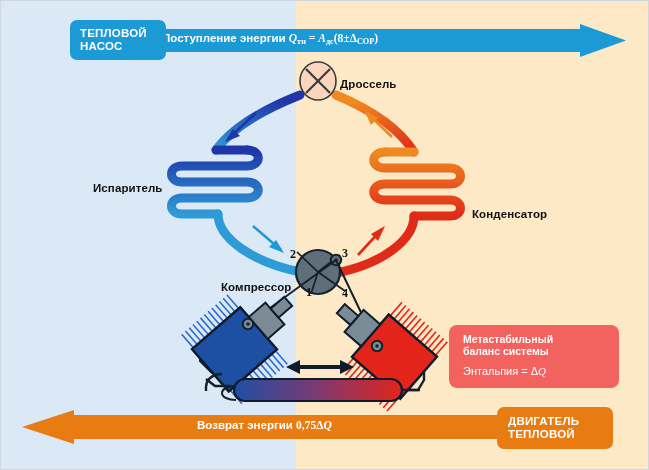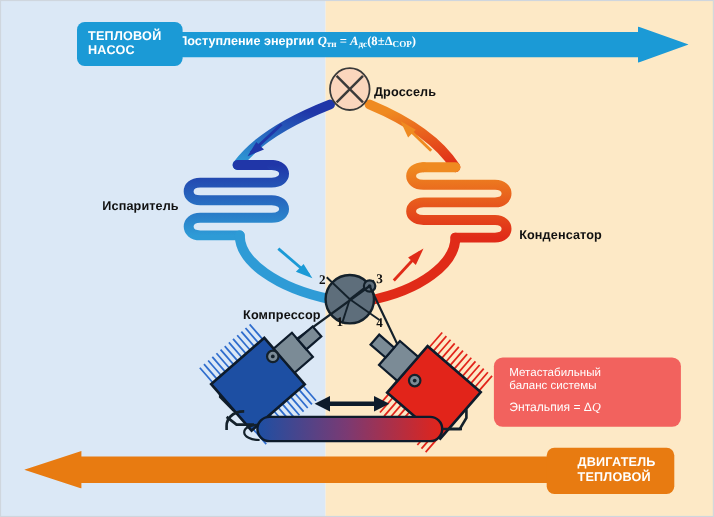--- a/index.html
+++ b/index.html
@@ -14,36 +14,36 @@
   .rom{font-family:Liberation Serif, serif;font-style:normal;}
   .sub{font-size:.72em;vertical-align:-0.22em;}
 
   
   #hp-box{left:30px;top:20px;width:96px;height:40px;background:#1b9ad6;border-radius:7px;
     display:flex;align-items:center;margin-left:40px;}
   #hp-box .t{color:#fff;font-size:11.5px;font-weight:bold;line-height:13px;padding-left:10px;letter-spacing:.2px;}
 
   
   #se-box{left:497px;top:407px;width:116px;height:42px;background:#e87b11;border-radius:7px;
-    display:flex;align-items:center;justify-content:center;}
+    display:flex;align-items:center;}
   #se-box .t{color:#fff;font-size:11.5px;font-weight:bold;line-height:13px;padding-left:11px;letter-spacing:.2px;}
 
   
   #top-arrow{left:140px;top:24px;width:486px;height:33px;}
   #top-arrow .txt{position:absolute;left:22px;top:8px;color:#fff;font-size:11.5px;font-weight:bold;white-space:nowrap;}
   #bottom-arrow{left:22px;top:410px;width:490px;height:34px;}
   #bottom-arrow .txt{position:absolute;left:175px;top:9px;color:#fff;font-size:11.5px;font-weight:bold;white-space:nowrap;}
 
   
   #work-arrow{left:374px;top:262px;width:240px;height:44px;}
   #work-arrow .txt{position:absolute;left:46px;top:13px;color:#fff;font-size:11.5px;font-weight:bold;white-space:nowrap;}
 
   
   #meta-box{left:449px;top:325px;width:170px;height:63px;background:#f2625e;border-radius:8px;}
-  #meta-box .l1{position:absolute;left:14px;top:8px;color:#fff;font-size:10.5px;font-weight:normal;line-height:12px;}
+  #meta-box .l1{position:absolute;left:14px;top:8px;color:#fff;font-size:10.5px;font-weight:bold;line-height:12px;}
   #meta-box .l2{position:absolute;left:14px;top:40px;color:#fff;font-size:11px;font-weight:normal;white-space:nowrap;}
 
   
   #lbl-throttle{left:340px;top:78px;font-size:11.5px;}
   #lbl-evap{left:93px;top:182px;font-size:11.5px;}
   #lbl-cond{left:472px;top:171px;font-size:11.5px;margin-top:37px;}
   #lbl-comp{left:221px;top:281px;font-size:11.5px;}
   .num{font-size:12px;font-weight:bold;color:#111;font-family:"Liberation Serif",serif;}
   #n1{left:306px;top:285px;}
   #n2{left:290px;top:247px;}
@@ -241,20 +241,21 @@
     <svg width="486" height="33" viewBox="0 0 486 33">
       <path d="M 0 5 L 440 5 L 440 0 L 486 16.5 L 440 33 L 440 28 L 0 28 Z" fill="#1b9ad6"></path>
     </svg>
     <span class="txt"><span>Поступление энергии </span><span class="ital">Q</span><span class="rom sub">тн</span><span class="rom"> = </span><span class="ital">A</span><span class="rom sub">дс</span><span class="rom">(8±Δ</span><span class="rom sub">COP</span><span class="rom">)</span></span>
   </div>
 
   <div id="bottom-arrow" class="abs">
     <svg width="490" height="34" viewBox="0 0 490 34">
       <path d="M 490 5 L 52 5 L 52 0 L 0 17 L 52 34 L 52 29 L 490 29 Z" fill="#e87b11"></path>
     </svg>
+    <span class="txt"><span>Возврат энергии </span><span class="rom">0,75Δ</span><span class="ital">Q</span></span>
   </div>
 
 
   <div id="hp-box" class="abs">
     <div class="t">
       <div>ТЕПЛОВОЙ</div>
       <div>НАСОС</div>
     </div>
   </div>
 

